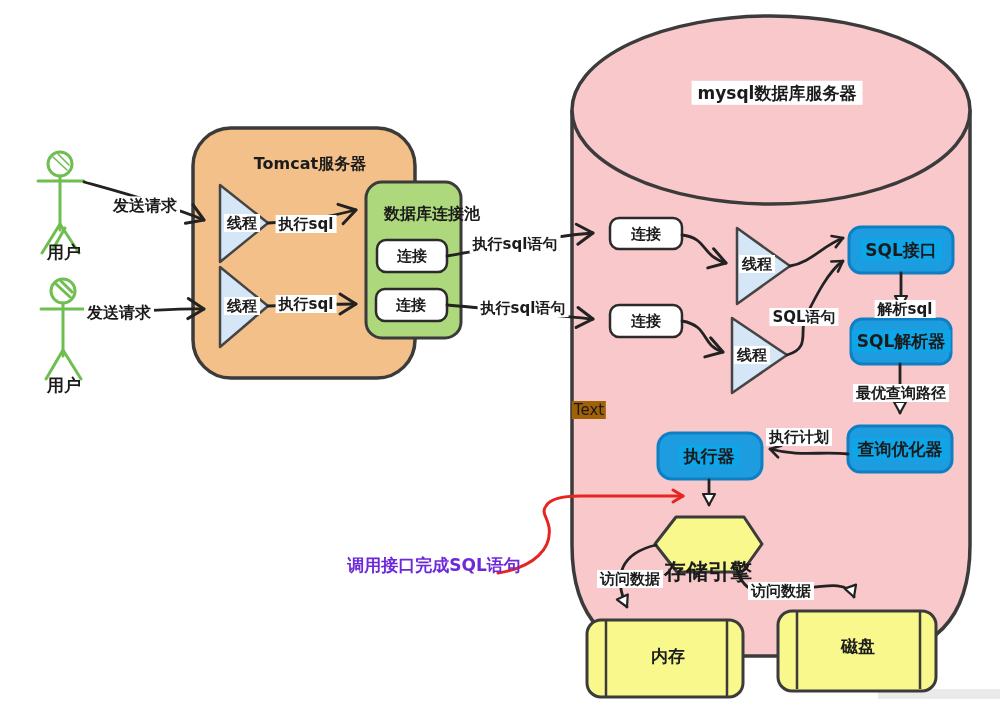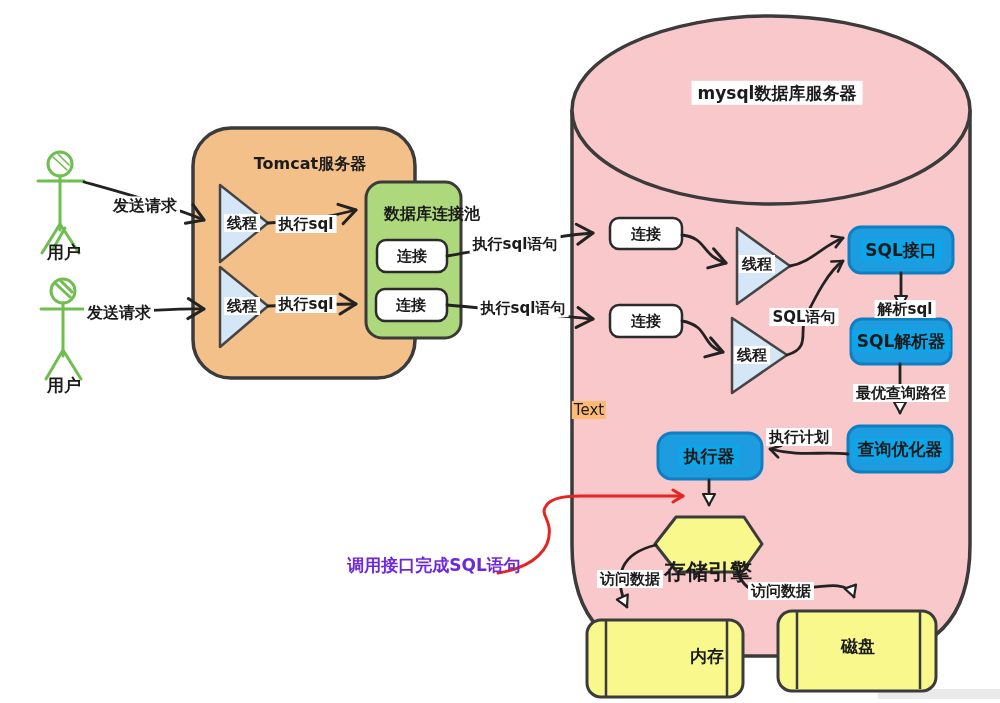--- a/index.html
+++ b/index.html
@@ -7,21 +7,21 @@
          font-family:"DejaVu Sans","Liberation Sans",sans-serif;color:#1b1b1b;}
   #shapes{position:absolute;left:0;top:0;}
   .lbl{position:absolute;transform:translate(-50%,-50%);white-space:nowrap;
        font-size:15px;font-weight:600;line-height:1.2;text-align:center;color:#1b1b1b;}
   .wbg{background:#ffffff;padding:0 3px;}
   .two{display:flex;flex-direction:row;align-items:center;}
   .big{font-size:17px;font-weight:700;}
   .node{font-size:17px;font-weight:700;}
   .bluelbl{background:#0ea5e9;padding:1px 5px;font-size:17px;font-weight:700;}
   .red{color:#6d28d9;font-size:17px;font-weight:700;line-height:1.35;}
-  .textlbl{font-size:15px;font-weight:500;background:#fdba74;padding:0 2px;}
+  .textlbl{font-size:15px;font-weight:500;background:#a16207;padding:0 2px;}
 </style>
 </head>
 <body>
 
 <div id="stage">
 
 <svg id="shapes" width="1000" height="703" viewBox="0 0 1000 703">
   <defs>
     <marker id="mBigV" markerUnits="userSpaceOnUse" markerWidth="26" markerHeight="26" refX="20" refY="13" orient="auto">
       <path d="M4,3 L20,13 L4,23" fill="none" stroke="#222" stroke-width="3" stroke-linecap="round" stroke-linejoin="round"></path>
@@ -158,21 +158,21 @@
   <span>计划</span>
 </div>
 
 <div class="lbl bluelbl" style="left:709px;top:456px;">执行器</div>
 
 <div class="lbl node" style="left:708px;top:572px;font-size:22px;">存储引擎</div>
 
 <div class="lbl wbg" style="left:630px;top:579px;">访问数据</div>
 <div class="lbl wbg" style="left:781px;top:591px;">访问数据</div>
 
-<div class="lbl node" style="left:668px;top:656px;margin-left:39px;">内存</div>
+<div class="lbl node" style="left:668px;top:656px;">内存</div>
 <div class="lbl node" style="left:858px;top:646px;">磁盘</div>
 
 <div class="lbl two red" style="left:434px;top:565px;">
   <span>调用接口</span>
   <span>完成SQL语句</span>
 </div>
 
 <div class="lbl textlbl" style="left:589px;top:410px;">Text</div>
 
 </div>

